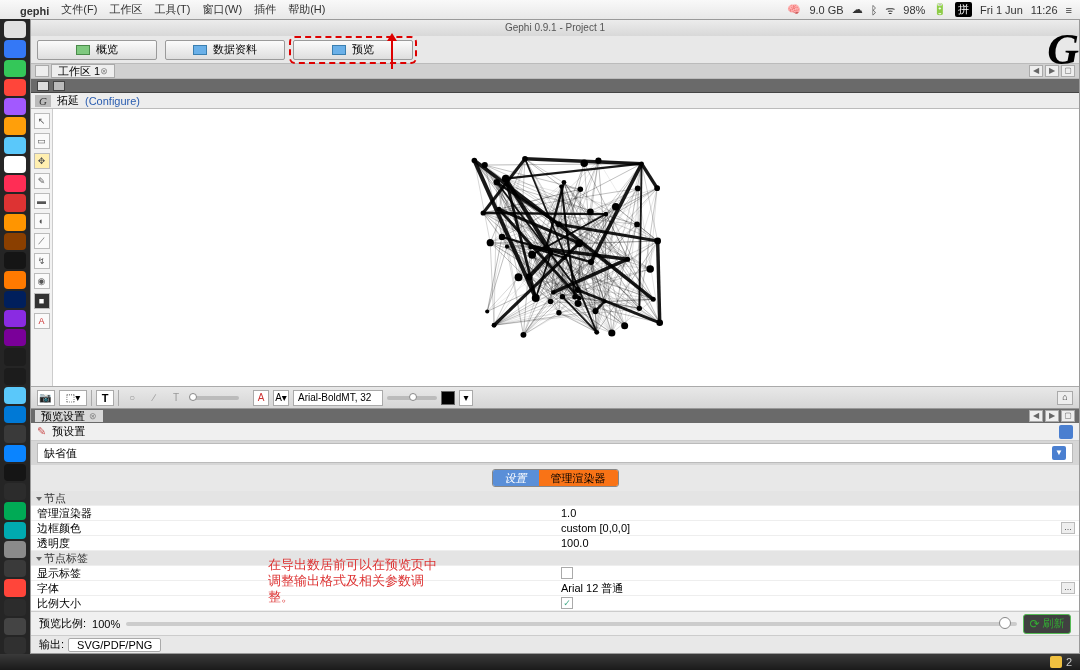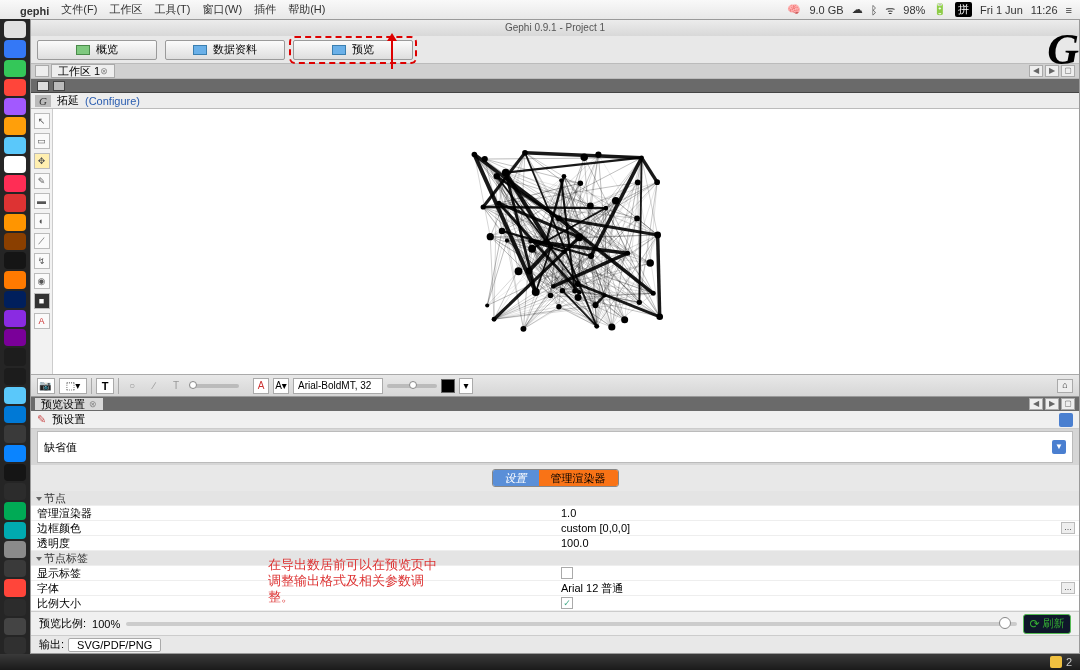--- a/index.html
+++ b/index.html
@@ -64,21 +64,21 @@
   .resetcam { margin-left:auto; width:16px; height:14px; background:#eee; border:1px solid #aaa; font-size:9px; text-align:center; cursor:pointer;}
 
   
   .dark-strip2 { height: 14px; background: #6a6a6a; display:flex; align-items:center; padding:0 4px;}
   .dark-strip2 .tab2 { background: #d8d8d8; padding: 0 6px; height:12px; line-height:12px; font-size:10px; display:flex; align-items:center; gap:4px;}
   .dark-strip2 .ws-ctrl { margin-left:auto; display:flex; gap:2px;}
 
   .preset-row { height: 18px; background: #f0f0f0; border-bottom: 1px solid #ccc; display:flex; align-items:center; padding:0 6px; gap:6px; font-size:11px;}
   .preset-row .pen { color:#c55; font-size:11px;}
   .preset-row .save { margin-left:auto; width:14px; height:14px; background:#4a7fd0; border-radius:2px; cursor:pointer;}
-  .preset-sel { height: 32px; background:#fff; border:1px solid #bbb; margin:2px 6px; padding:0 6px; line-height:18px; font-size:11px; display:flex; align-items:center;}
+  .preset-sel { height: 20px; background:#fff; border:1px solid #bbb; margin:2px 6px; padding:0 6px; line-height:18px; font-size:11px; display:flex; align-items:center;}
   .preset-sel .dd { margin-left:auto; width:14px; height:14px; background:#4a7fd0; color:#fff; text-align:center; line-height:13px; font-size:8px; cursor:pointer; border-radius:2px;}
 
   .seg-row { height: 26px; display:flex; align-items:center; justify-content:center; background:#e8e8e8;}
   .seg { border:1px solid #888; border-radius:3px; overflow:hidden; display:flex; height:18px;}
   .seg div { padding:0 12px; line-height:16px; font-size:11px; cursor:pointer; background:#f97316;}
   .seg div.active { background:#5a8fd8; color:#fff;font-style:italic;}
 
   .props { flex: 0 0 auto; background:#fff; overflow-y:auto; max-height: 120px;}
   .prow { display:flex; height:15px; border-bottom:1px solid #eee; font-size:11px; align-items:center;}
   .prow.hdr { background:#e4e4e4; font-weight:normal; color:#333;}
@@ -88,21 +88,21 @@
   .prow .cb { width:12px; height:12px; border:1px solid #aaa; background:#fff;}
   .prow .cb.on:after { content:"✓"; font-size:9px; color:#4a8; display:block; text-align:center; line-height:10px;}
   .prow .ell { margin-left:auto; margin-right:4px; width:14px; height:12px; background:#eee; border:1px solid #bbb; font-size:8px; text-align:center; cursor:pointer;}
 
   .annotation { position:absolute; left:268px; top:557px; color:#d33; font-size:13px; line-height:16px; width:170px; z-index:50; font-family: "Microsoft YaHei", Arial;}
 
   
   .ratio-row { height: 24px; background:#f0f0f0; border-top:1px solid #ccc; display:flex; align-items:center; padding:0 8px; gap:6px; font-size:11px;}
   .bigslider { flex:1; height:4px; background:#ccc; border-radius:2px; position:relative;}
   .bigslider .knob { position:absolute; width:12px; height:12px; background:#fff; border:1px solid #888; border-radius:50%; top:-5px; right:6px;}
-  .refreshBtn { width:48px; height:20px; background:#0f172a; border:1px solid #5b5; border-radius:3px; color:#3a3; font-size:11px; display:flex; align-items:center; justify-content:center; gap:3px; cursor:pointer;}
+  .refreshBtn { width:48px; height:20px; background:#404040; border:1px solid #5b5; border-radius:3px; color:#3a3; font-size:11px; display:flex; align-items:center; justify-content:center; gap:3px; cursor:pointer;}
   .refreshBtn:before { content:"⟳"; color:#3a3; font-size:12px;}
 
   .export-row { height: 18px; background:#e8e8e8; border-top:1px solid #ccc; display:flex; align-items:center; padding:0 8px; gap:4px; font-size:10px;}
   .export-btn { padding:0 8px; height:14px; background:#fff; border:1px solid #aaa; border-radius:2px; cursor:pointer; line-height:12px;}
 
   
   .desktop-bottom { position:absolute; left:0; right:0; bottom:0; height:16px; background: linear-gradient(#3a3a3a,#1a1a1a); display:flex; align-items:center; justify-content:flex-end; padding-right:8px; gap:4px; color:#ccc; font-size:10px;}
   .desktop-bottom .yel { width:12px; height:12px; background:#f0c040; border-radius:2px;}
 </style>
 </head>

